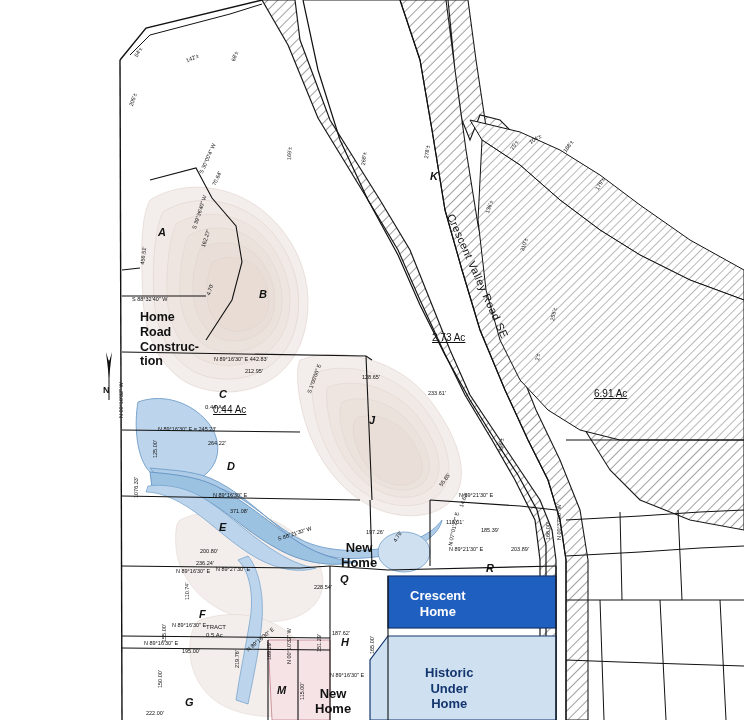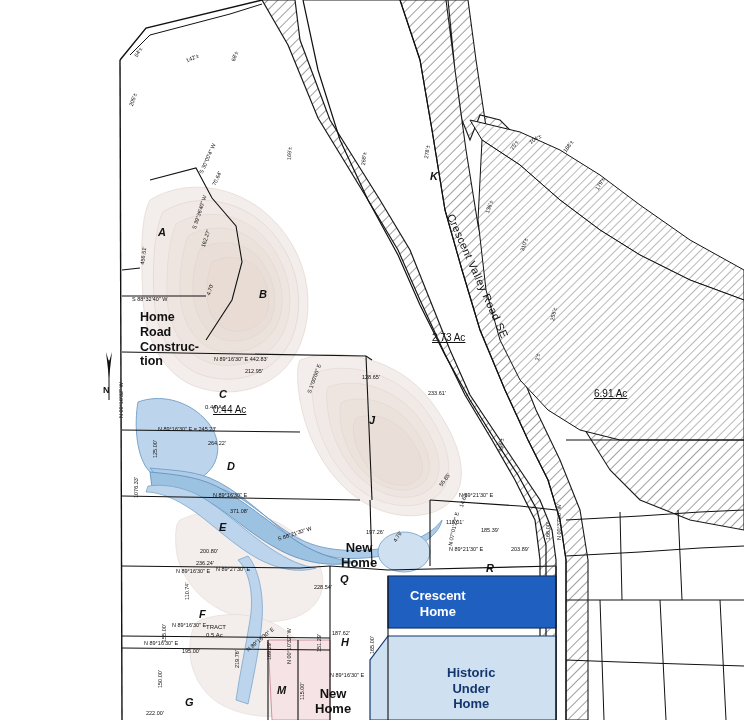--- a/index.html
+++ b/index.html
@@ -136,21 +136,21 @@
       <div>tion</div>
     </div>
     <div class="lbl newhome" style="left: 341px; top: 540px;">
       <div>New</div>
       <div>Home</div>
     </div>
     <div class="lbl blue-fill" style="color: rgb(255, 255, 255); left: 410px; top: 588px;">
       <div>Crescent</div>
       <div>Home</div>
     </div>
-    <div class="lbl blue-fill" style="left: 447px; top: 665px;">
+    <div class="lbl blue-fill" style="left: 425px; top: 665px;">
       <div>Historic</div>
       <div>Under</div>
       <div>Home</div>
     </div>
     <div class="lbl newhome" style="left: 315px; top: 686px;">
       <div>New</div>
       <div>Home</div>
     </div>
   </div>
 <div id="parcel-layer">

